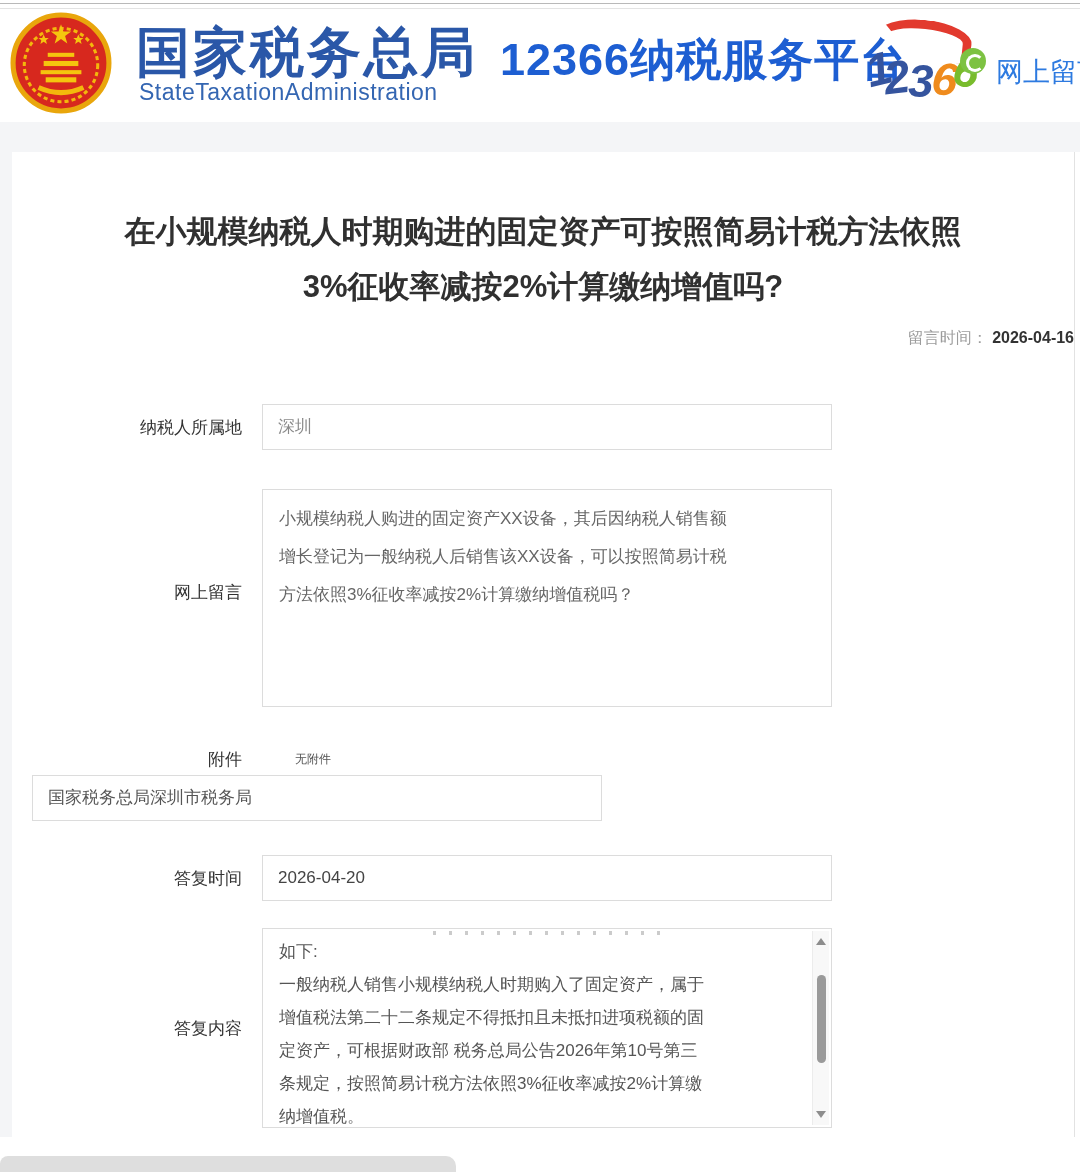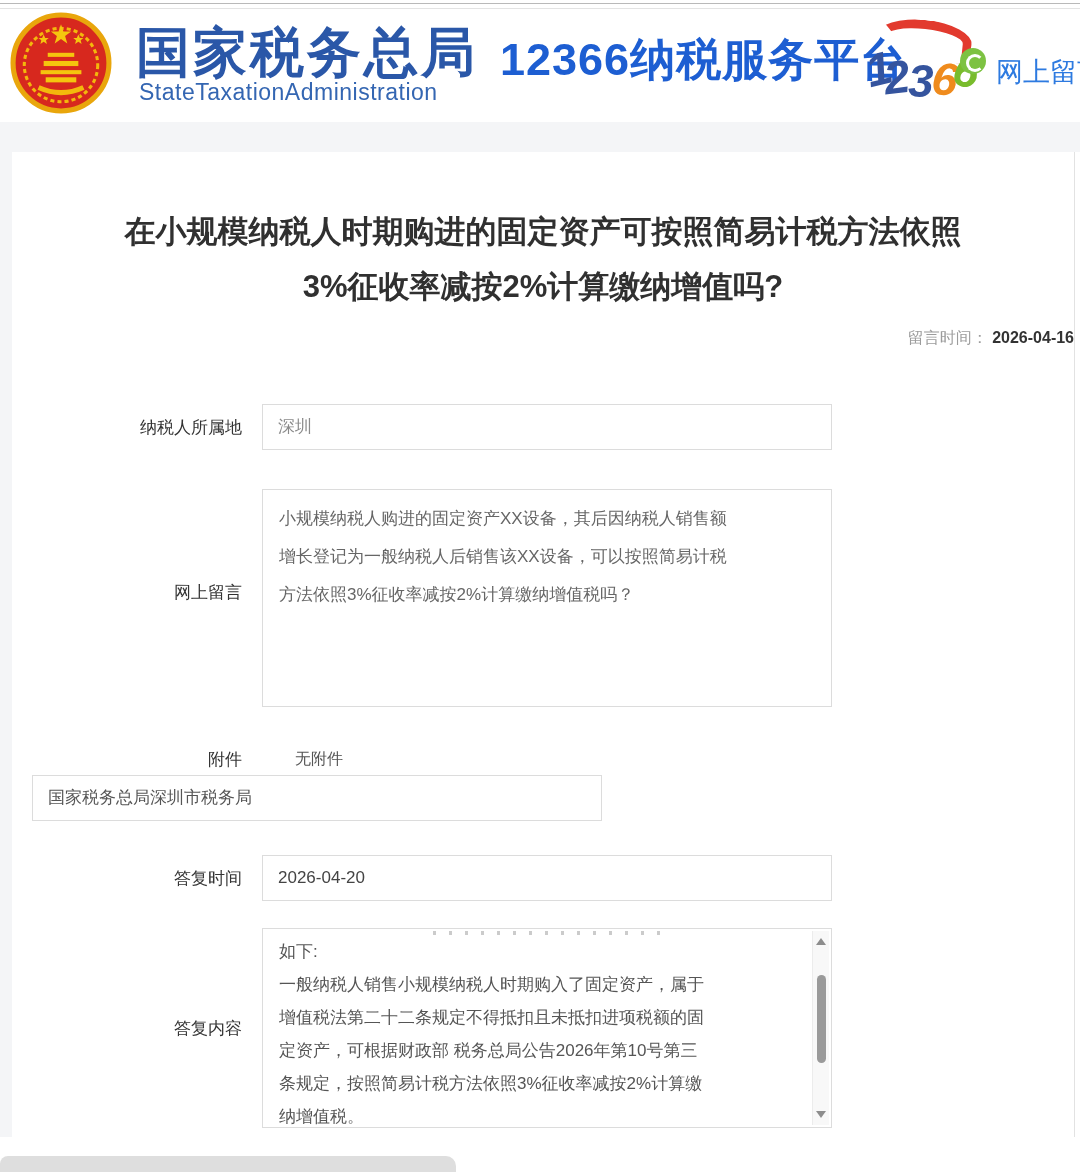--- a/index.html
+++ b/index.html
@@ -58,21 +58,21 @@
   .row-attach  { top:592px; height:30px; }
   .row-org     { top:623px; height:46px; }
   .row-time    { top:703px; height:46px; }
   .row-reply   { top:776px; height:200px; }
   .box-single { height:46px; line-height:44px; padding:0 15px; font-size:17px; }
   .v-region { color:#8a8a8a; }
   .v-org    { color:#555; }
   .v-time   { color:#444; }
   .box-question { height:218px; padding:10px 16px; font-size:17px; color:#666;
                   line-height:38px; white-space:pre-line;margin-top:12px; }
-  .attach-value { margin-left:53px; font-size:16px; color:#555; }
+  .attach-value { margin-left:53px; font-size:12px; color:#555; }
 
   
   .box-reply { position:relative; height:200px; }
   .reply-text { height:100%; padding:6px 46px 6px 16px; font-size:17px; color:#555;
                 line-height:33px; white-space:pre-line; overflow:hidden; }
   .clipped-strokes { position:absolute; left:170px; top:2px; width:240px; height:4px;
                 background:repeating-linear-gradient(90deg,#b5b5b5 0 3px,transparent 3px 16px);
                 opacity:.7; }
   .sb-track { position:absolute; right:2px; top:2px; bottom:2px; width:17px;
               background:#f8f8f8; border-left:1px solid #ececec; }

